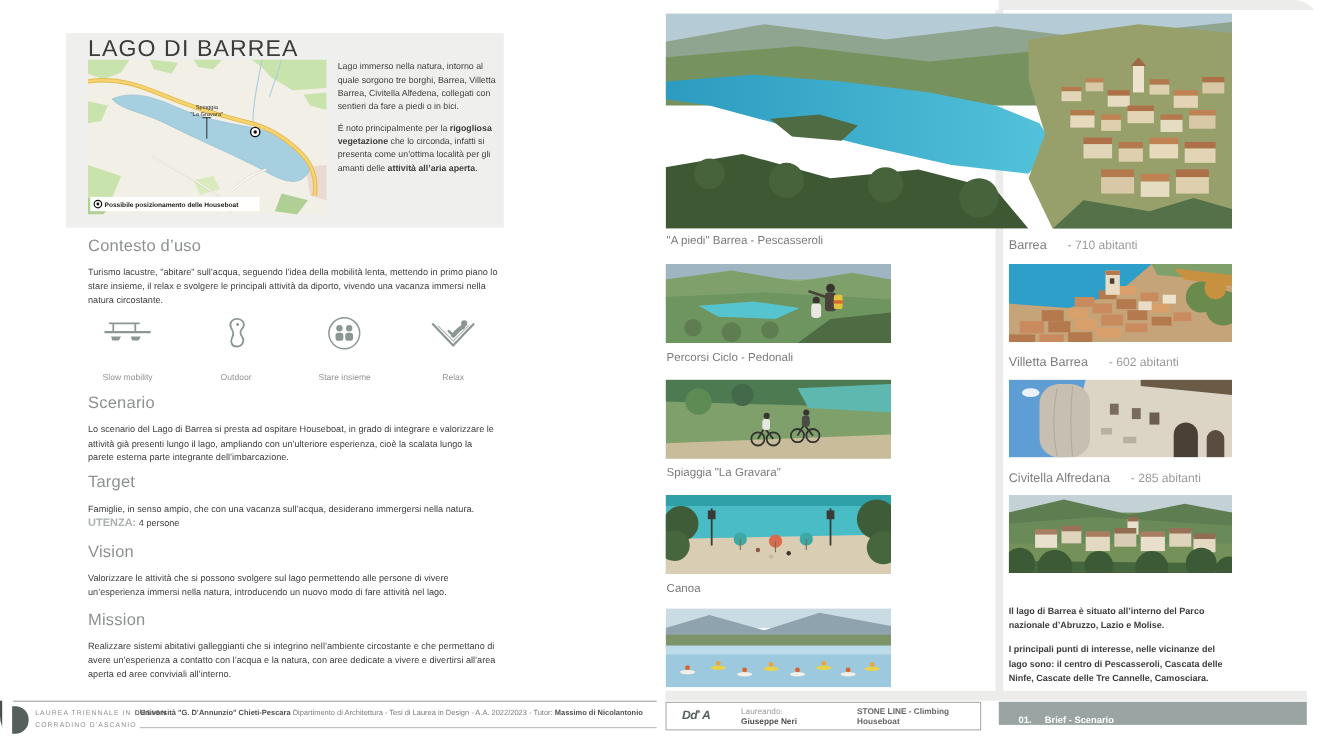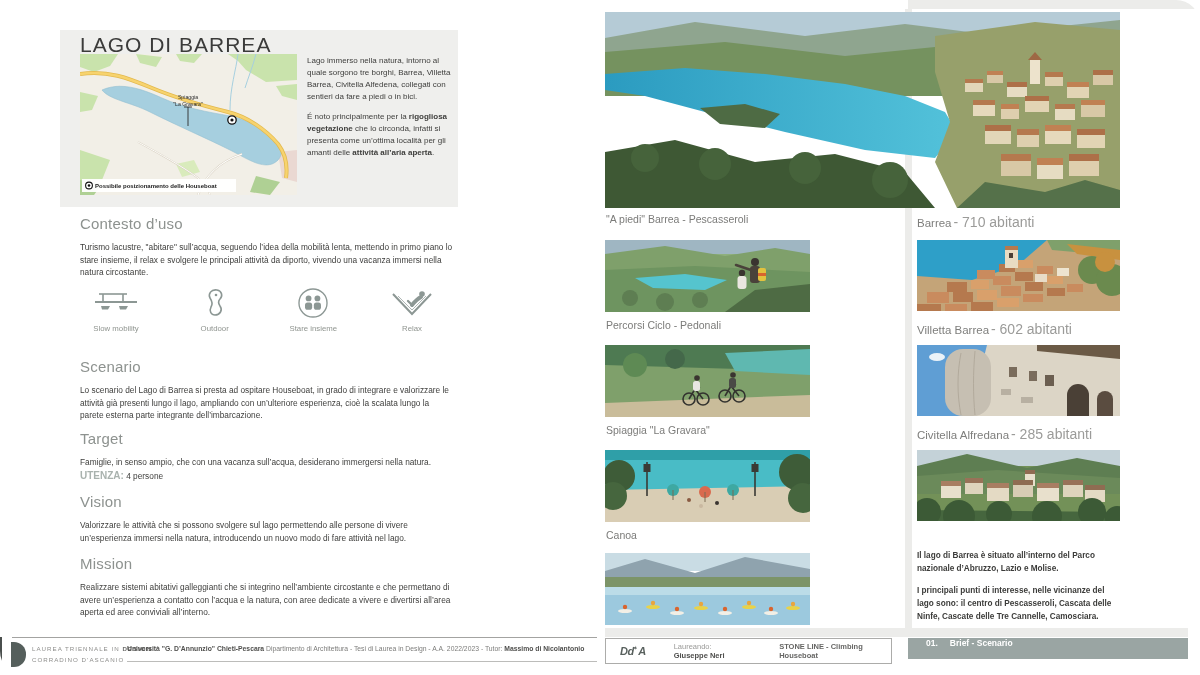--- a/index.html
+++ b/index.html
@@ -22,27 +22,27 @@
   .intro p{margin:0 0 8px;}
   .h2{font-size:15px;font-weight:400;color:#8D928F;margin:0;letter-spacing:.2px;}
   .body-text{font-size:8.3px;line-height:1.52;width:374px;margin:0;}
   .left-col{left:80px;}
   .utenza-label{color:#A9B2AE;font-weight:600;font-size:10px;}
   .utenza-value{font-weight:400;}
 
   .icons-row{left:80px;top:286px;width:368px;display:flex;justify-content:space-between;}
   .icon-item{width:72px;text-align:center;}
   .icon-item svg{height:34px;margin:0 auto;}
-  .icon-label{font-size:7.8px;color:#8F948F;margin-top:4px;}
+  .icon-label{font-size:7.8px;color:#8F948F;margin-top:18px;}
 
   
   .caption{font-size:10.5px;color:#7B7B79;}
   .photo{overflow:hidden;}
   .r-town{font-size:11.5px;color:#7E7E7C;}
-  .r-pop{font-size:14px;color:#9B9B99;margin-left:2px;}
+  .r-pop{font-size:11px;color:#9B9B99;margin-left:19px;}
   .r-info{left:917px;top:550px;width:199px;font-size:8.2px;font-weight:700;line-height:1.55;color:#3C3C3A;}
   .r-info p{margin:0 0 10px;}
 
   
   .f-dark-edge{left:0;top:637px;width:2px;height:38px;background:#4A4F4D;}
   .f-rule{left:12px;top:637px;width:585px;height:1px;background:#A3A3A1;}
   .f-credits-rule{left:127px;top:661px;width:470px;height:1px;background:#BCBCBA;}
   .f-logo{left:11px;top:642px;display:flex;align-items:center;}
   .logo-d{width:15px;height:25px;background:#555F5C;border-radius:0 12px 12px 0;}
   .logo-text{margin-left:6px;font-size:6.2px;letter-spacing:1px;color:#8E8E8C;line-height:1.65;}
@@ -50,21 +50,21 @@
   .f-credits{left:127px;top:645px;width:470px;font-size:6.8px;color:#7C7C7A;}
   .f-credits b{color:#4F4F4D;}
   .f-box{left:605px;top:638px;width:287px;height:26px;border:1px solid #ACACAA;background:#fff;
          display:flex;align-items:center;box-sizing:border-box;padding:0 14px;}
   .dda{font-size:11px;font-weight:700;font-style:italic;color:#59615E;letter-spacing:-.5px;position:relative;}
   .dda-star{font-size:6px;font-style:normal;position:relative;top:-5px;left:-1px;}
   .f-laureando{margin-left:28px;font-size:7.5px;color:#9A9A98;}
   .f-laureando b{color:#4E4E4C;}
   .f-project{margin-left:34px;font-size:7.5px;font-weight:700;color:#666664;}
   .f-tab{left:908px;top:638px;width:280px;height:21px;background:#9AA5A3;color:#fff;
-         display:flex;align-items:flex-start;padding-left:18px;box-sizing:border-box;
+         display:flex;align-items:flex-end;padding-left:18px;box-sizing:border-box;
          font-size:8.5px;font-weight:700;}
   .f-tab-title{margin-left:12px;}
 </style>
 </head>
 <body>
 
 <div class="board">
 
   <div class="abs strip strip-top-right"></div>
   <div class="abs strip strip-gutter"></div>

